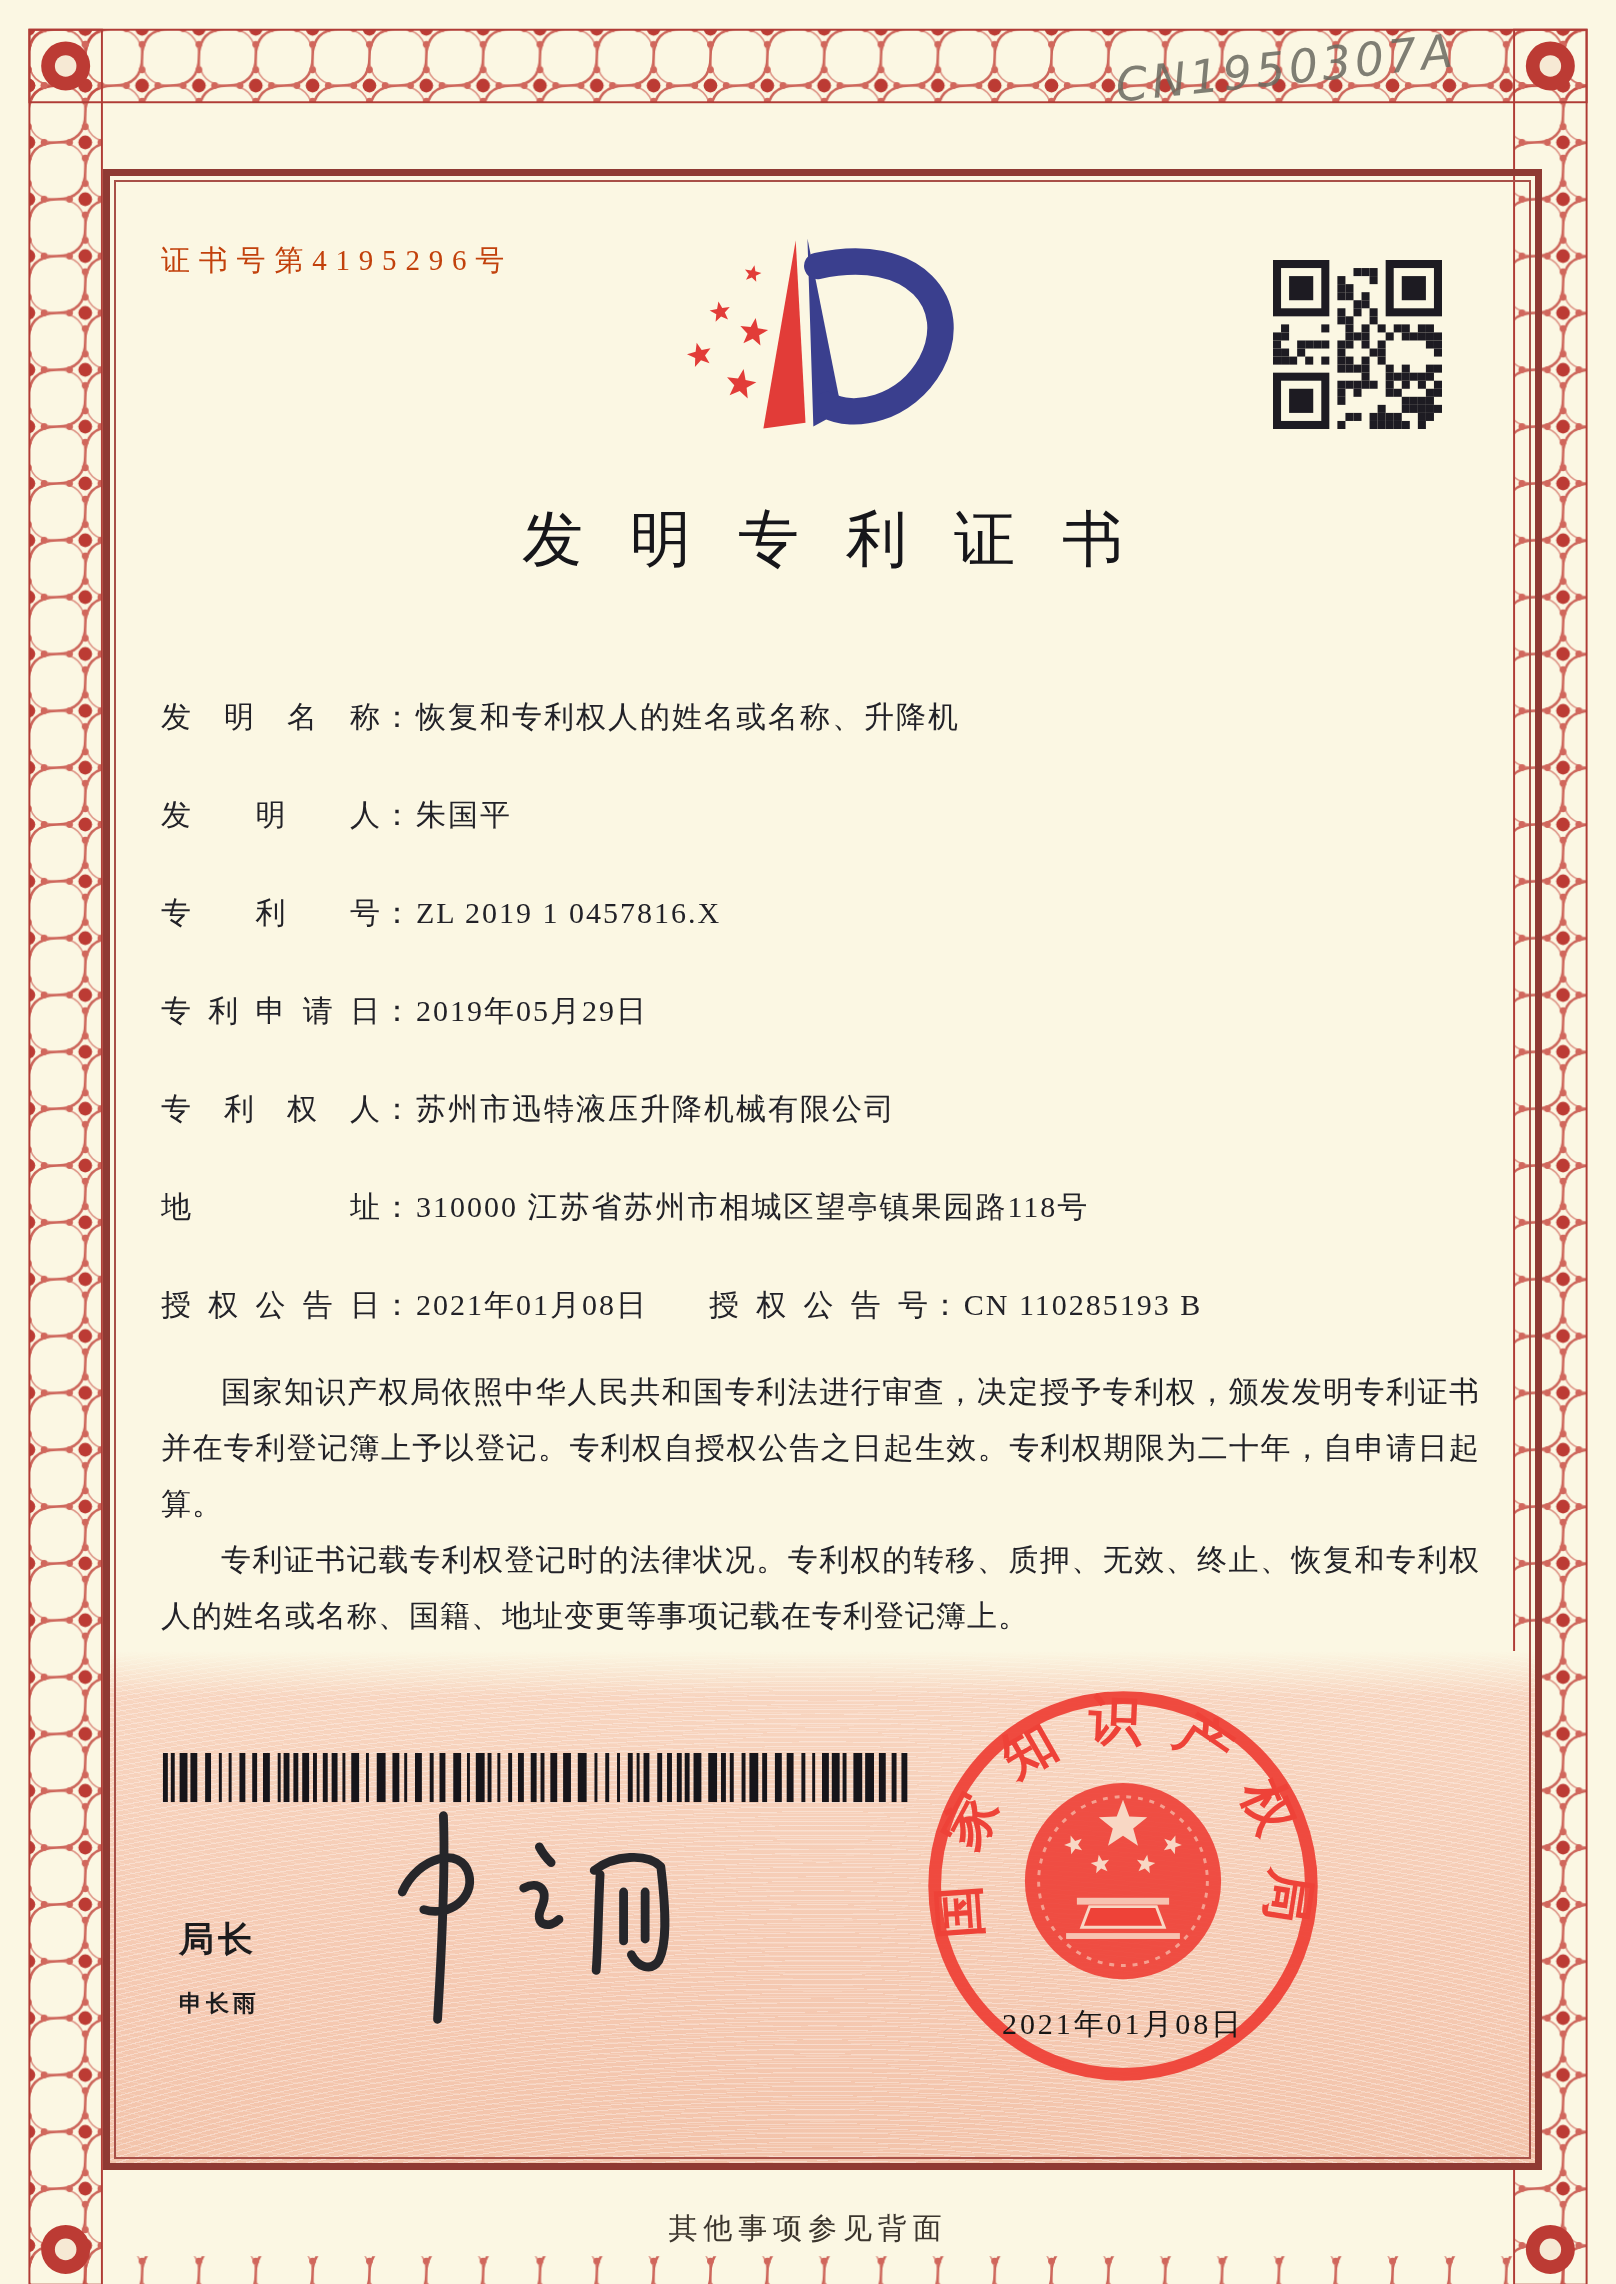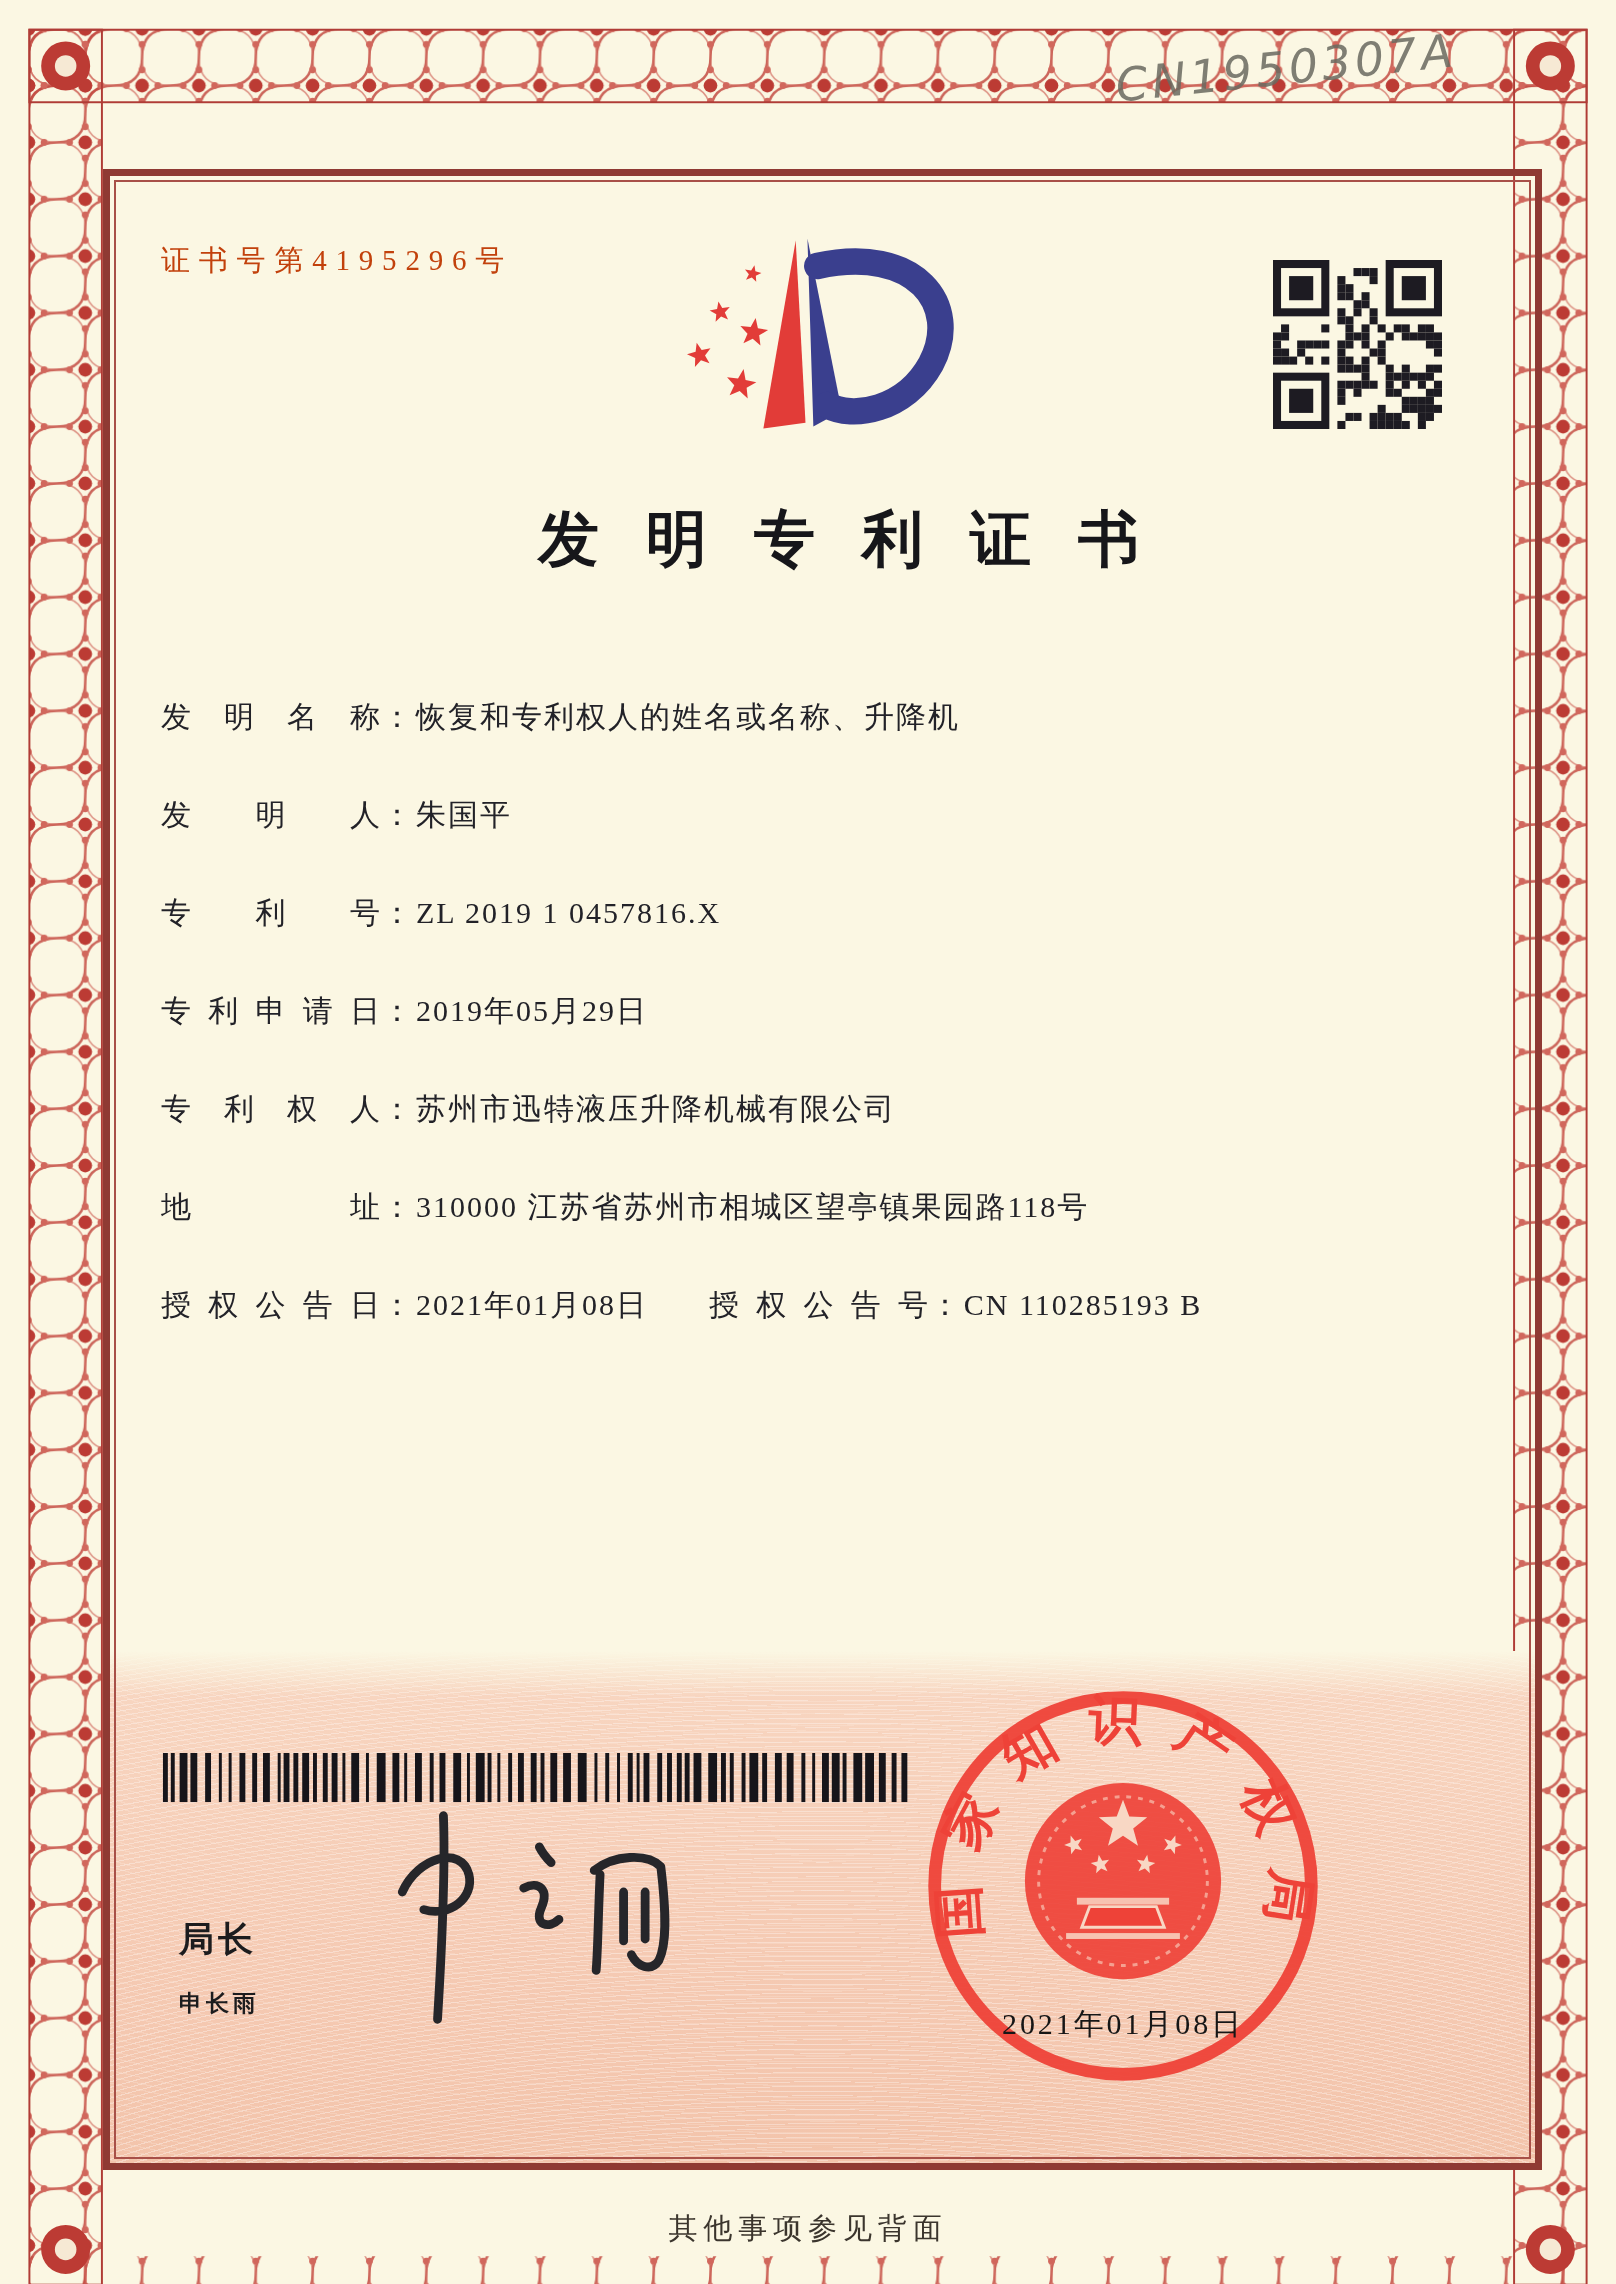--- a/index.html
+++ b/index.html
@@ -9,21 +9,21 @@
   
   .handnote{position:absolute;left:1115px;top:41px;z-index:6;font-family:"DejaVu Sans",sans-serif;
     font-style:italic;font-size:46px;color:#6a6a60;transform:rotate(-6deg);letter-spacing:3.9px;opacity:.85;}
   
   .frame{position:absolute;left:103px;top:169px;width:1439px;height:2001px;z-index:3;
     border:7.8px solid #8f3a33;box-sizing:border-box;overflow:hidden;background:transparent;}
   .frame .innerline{position:absolute;inset:3.9px;border:2px solid #a85048;pointer-events:none;z-index:2;}
   .certnum{position:absolute;left:51px;top:65px;font-size:29px;color:#c2410c;letter-spacing:8.8px;}
   .logo{position:absolute;left:529px;top:39px;}
   .qr{position:absolute;left:1163px;top:84px;}
-  .title{position:absolute;left:16px;top:323px;width:100%;text-align:center;font-size:61px;font-weight:700;
+  .title{position:absolute;left:0;top:323px;width:100%;text-align:center;font-size:61px;font-weight:400;
     color:#16161a;letter-spacing:47px;text-indent:47px;}
   .fields{position:absolute;left:51px;right:57px;top:521px;font-size:30px;color:#222228;}
   .frow{display:flex;align-items:baseline;height:45px;margin-bottom:53px;}
   .flabel{display:inline-block;width:221px;text-align:justify;text-align-last:justify;letter-spacing:2px;}
   .fcolon{margin:0 3.9px 0 0;}
   .fvalue{letter-spacing:2px;}
   .fgroup2{display:flex;align-items:baseline;margin-left:61px;}
   .paras{position:absolute;left:51px;right:55px;top:1188px;font-size:30px;line-height:56px;
     color:#222228;text-align:justify;}
   .paras p{margin:0;text-indent:2em;letter-spacing:1px;}
@@ -291,20 +291,24 @@
           <span class="fcolon">：</span>
         <span class="fvalue">2021年01月08日</span>
         <span class="fgroup2">
           <span class="flabel">授权公告号</span>
             <span class="fcolon">：</span>
           <span class="fvalue">CN 110285193 B</span>
         </span>
       </div>
     </div>
 
+    <div class="paras">
+      <p>国家知识产权局依照中华人民共和国专利法进行审查，决定授予专利权，颁发发明专利证书并在专利登记簿上予以登记。专利权自授权公告之日起生效。专利权期限为二十年，自申请日起算。</p>
+      <p>专利证书记载专利权登记时的法律状况。专利权的转移、质押、无效、终止、恢复和专利权人的姓名或名称、国籍、地址变更等事项记载在专利登记簿上。</p>
+    </div>
 
     <div class="pink">
       <div class="waves"></div>
       <div class="fadetop"></div>
 
       <svg class="barcode" id="barcode-svg" width="763" height="51" viewBox="0 0 778 52">
           <rect x="2" y="0" width="5" height="50" fill="#17151a"></rect>
           <rect x="10" y="0" width="4" height="50" fill="#17151a"></rect>
           <rect x="19" y="0" width="8" height="50" fill="#17151a"></rect>
           <rect x="30" y="0" width="7" height="50" fill="#17151a"></rect>

